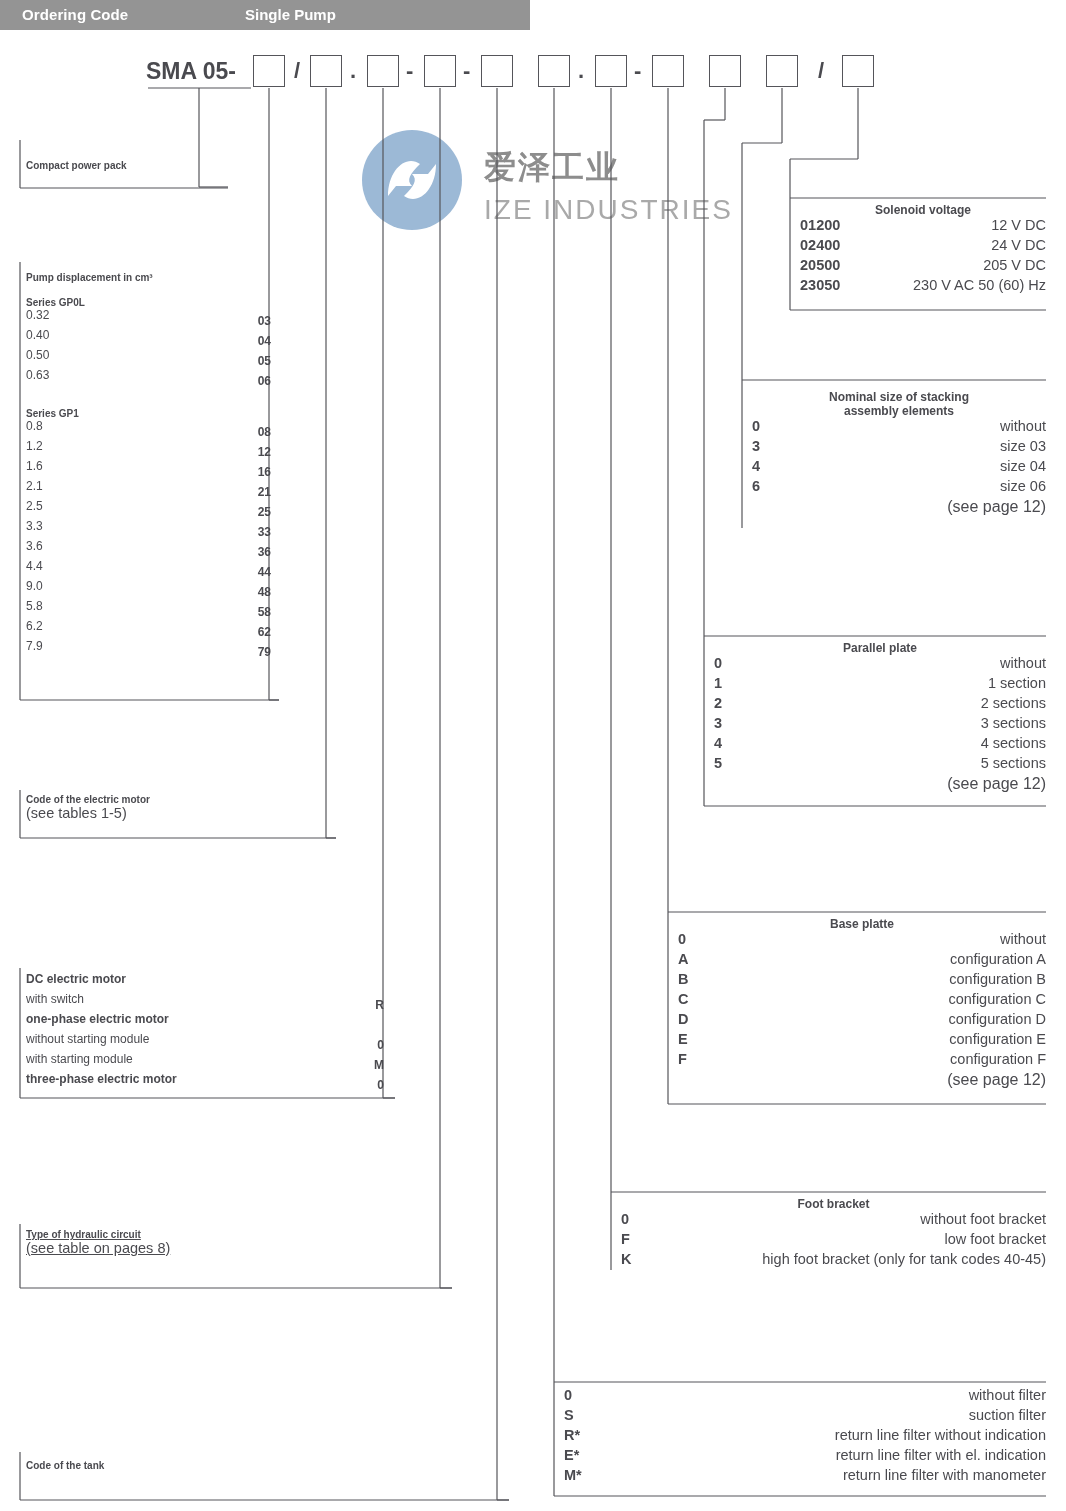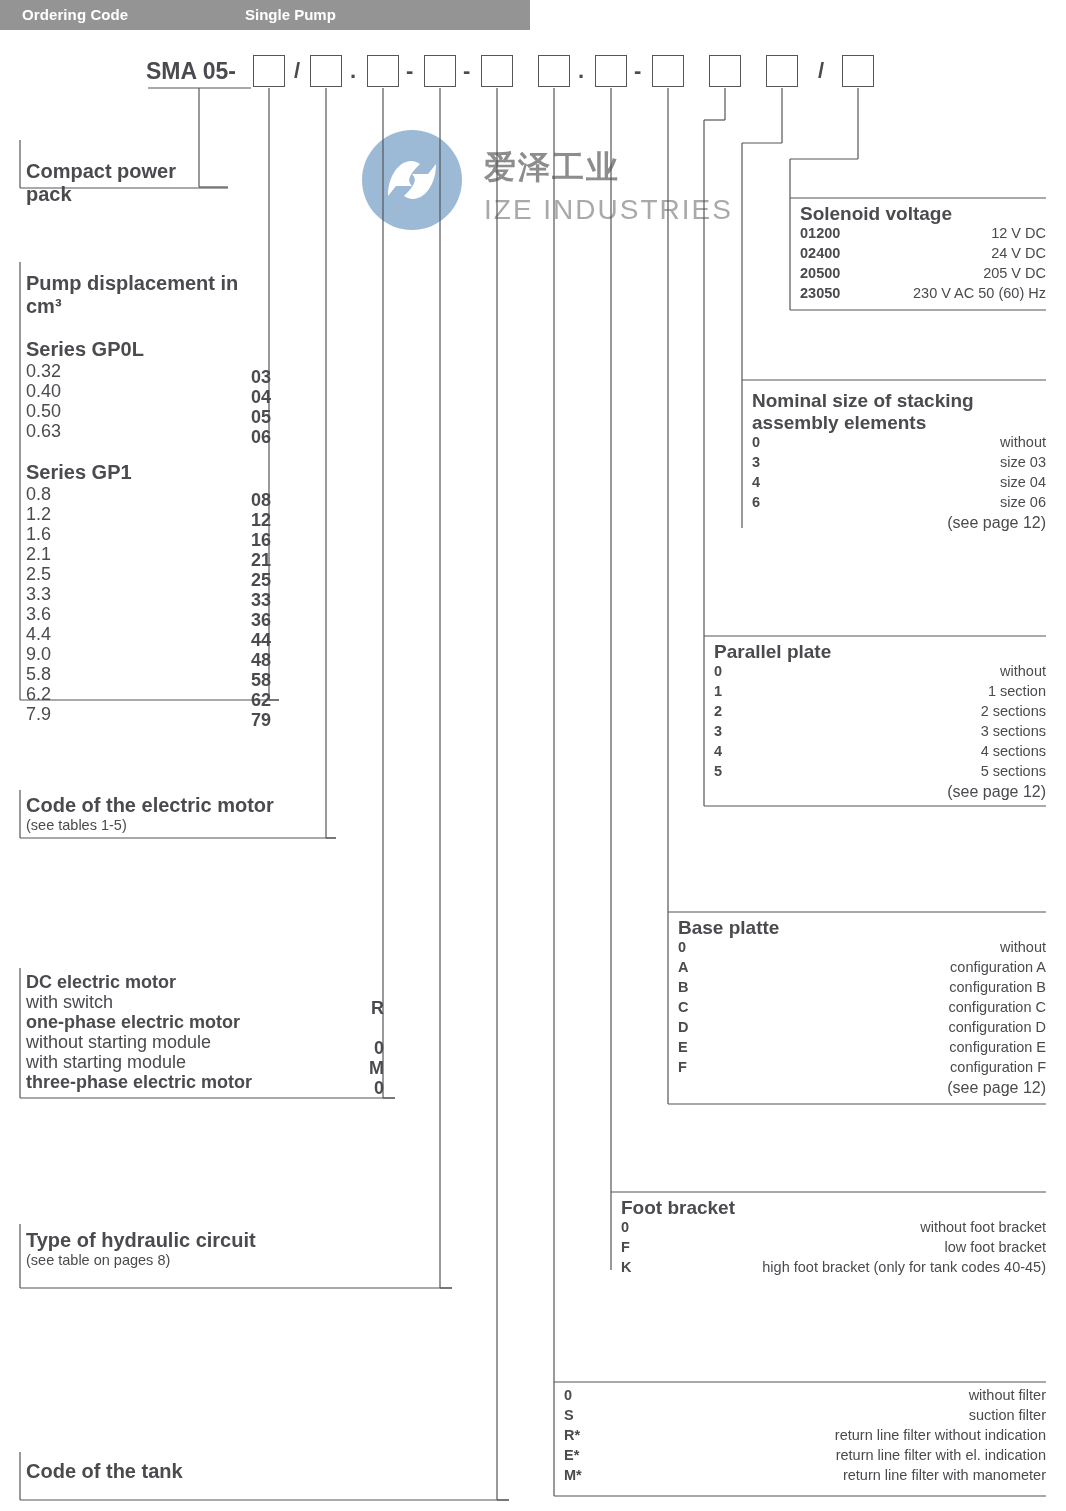--- a/index.html
+++ b/index.html
@@ -66,35 +66,35 @@
   }
 
   
   svg.lines{
     position:absolute; left:0; top:0; width:1066px; height:1511px;
     z-index:1; pointer-events:none;
   }
 
   
   .blk{ position:absolute; z-index:2; }
-  .blk .title{ font-weight:bold; font-size:20px; color:#4a4a4f; }
+  .blk .title{ font-weight:bold; font-size:10px; color:#4a4a4f; }
   .blk .sub  { font-size:14.5px; color:#4a4a4f; }
 
   .rows{ width:100%; }
   .row{ position:relative; height:20px; font-size:14.5px; white-space:nowrap;}
   .row .k{ position:absolute; left:0; top:0; font-weight:bold; }
   .row .v{ position:absolute; right:0; top:0; }
 
-  .lrow{ position:relative; height:20px; font-size:18px; white-space:nowrap;}
+  .lrow{ position:relative; height:20px; font-size:12px; white-space:nowrap;}
   .lrow .lk{ position:absolute; left:0; top:0; }
   .lrow .lv{ position:absolute; right:0; top:6px; font-weight:bold;}
   .lrow.b .lk{ font-weight:bold; }
 
   .note{ font-size:16px; text-align:right; }
-  .ttl-r{ font-weight:bold; font-size:19px; text-align:left; }
+  .ttl-r{ font-weight:bold; font-size:12px; text-align:center; }
   .spacer{ height:20px; }
 </style>
 </head>
 <body>
 
 <div class="header-bar">
   <span class="h-title">Ordering Code</span>
   <span class="h-sub">Single Pump</span>
 </div>
 
@@ -218,21 +218,21 @@
   <div class="code-box" style="left:766px"></div>
   <span class="code-sep" style="left:818px">/</span>
   <div class="code-box" style="left:842px"></div>
 </div>
 
 <div class="blk" style="left:26px; top:160px; width:200px;">
   <div class="title">Compact power pack</div>
 </div>
 
 <div class="blk" style="left:26px; top:272px; width:245px;">
-  <div class="title" style="margin-bottom:20px;">Pump displacement in cm³</div>
+  <div class="title" style="margin-bottom:14px;">Pump displacement in cm³</div>
 
   <div class="title">Series GP0L</div>
   <div class="rows">
     <div class="lrow">
         <span class="lk">0.32</span>
         <span class="lv">03</span>
       </div>
     <div class="lrow">
         <span class="lk">0.40</span>
         <span class="lv">04</span>
@@ -327,21 +327,21 @@
   <div class="lrow">
       <span class="lk">with starting module</span>
       <span class="lv">M</span>
     </div>
   <div class="lrow b">
       <span class="lk">three-phase electric motor</span>
       <span class="lv">0</span>
     </div>
 </div>
 
-<div class="blk" style="left:26px; top:1229px; width:420px;">
+<div class="blk" style="left:26px; top:1229px; width:420px;text-decoration:underline;">
   <div class="title">Type of hydraulic circuit</div>
   <div class="sub">(see table on pages 8)</div>
 </div>
 
 <div class="blk" style="left:26px; top:1460px; width:470px;">
   <div class="title">Code of the tank</div>
 </div>
 
 <div class="blk" style="left:800px; top:203px; width:246px;">
   <div class="ttl-r">Solenoid voltage</div>

